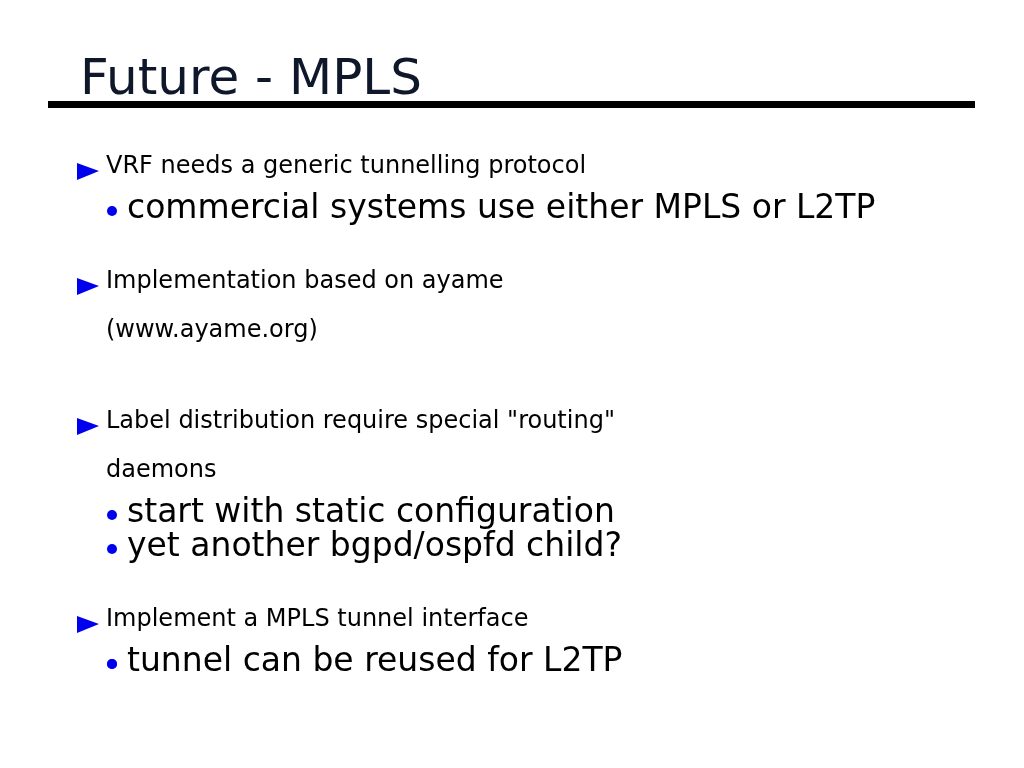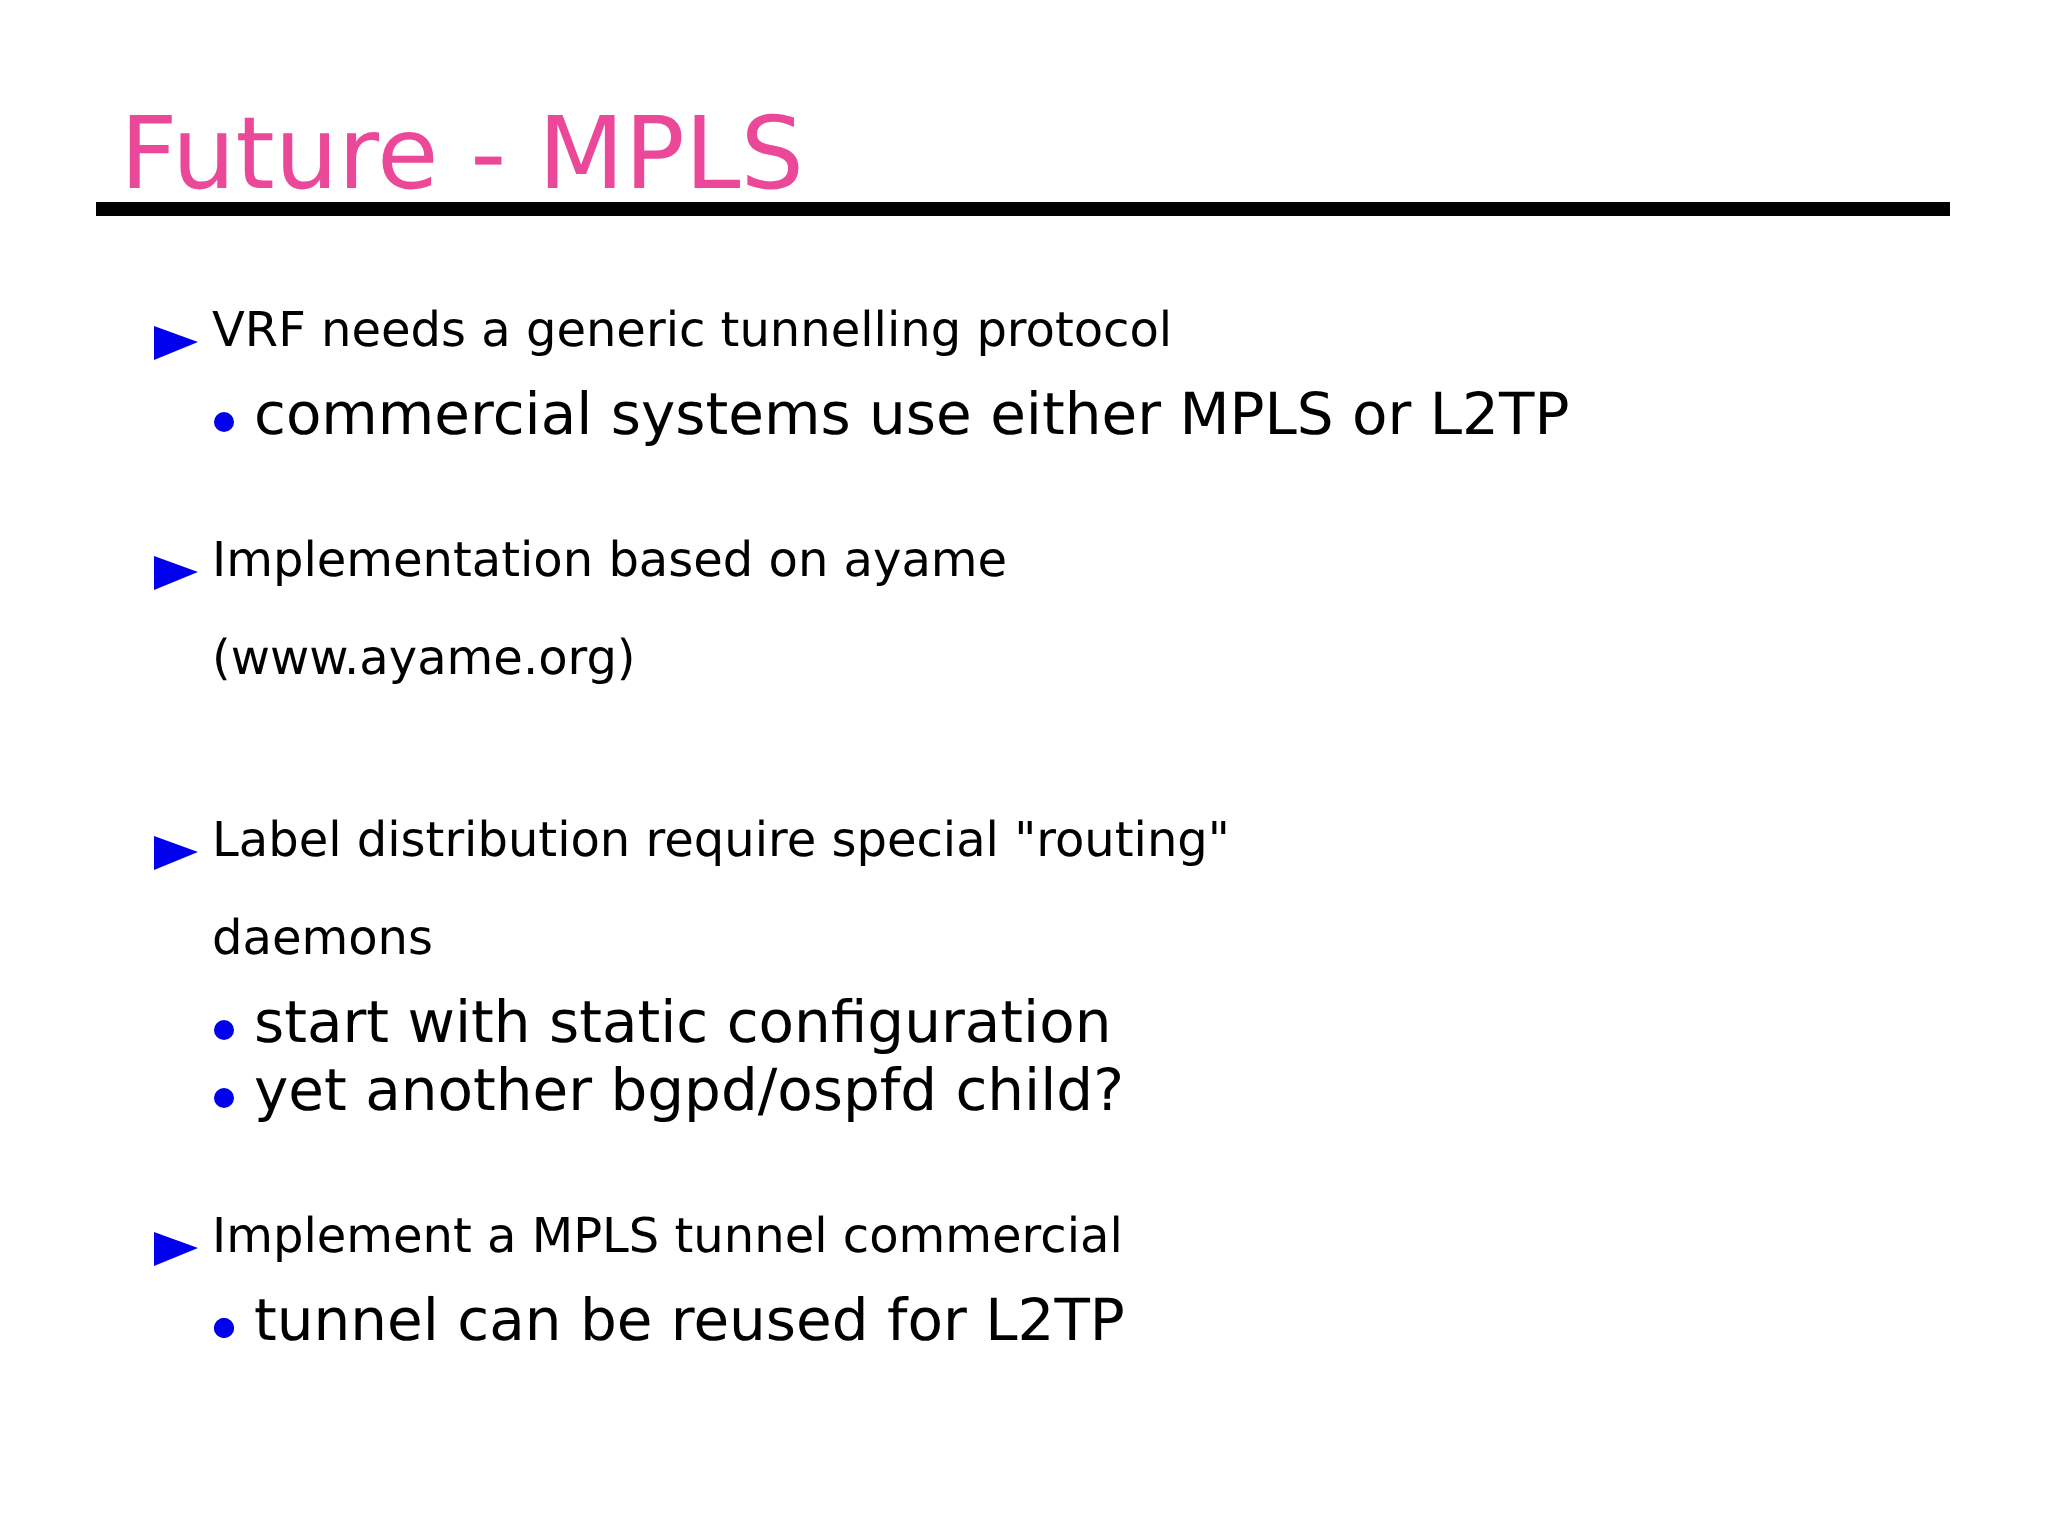--- a/index.html
+++ b/index.html
@@ -11,28 +11,28 @@
     position: relative;
     width: 1024px;
     height: 768px;
     background: #ffffff;
     overflow: hidden;
     font-family: "DejaVu Sans", "Liberation Sans", sans-serif;
     color: #000000;
   }
   .title {
     position: absolute;
-    left: 60px;
+    left: 80px;
     top: 52px;
     margin: 0;
     font-size: 50px;
     font-weight: normal;
     line-height: 1;
     white-space: nowrap;
-    color: #ec4899;
+    color: #0f172a;
     text-align: right;
   }
   .rule {
     position: absolute;
     left: 48px;
     top: 101px;
     width: 927px;
     height: 7px;
     background: #000000;
   }
@@ -56,21 +56,21 @@
     left: 77px;
     top: 22px;
     width: 0;
     height: 0;
     border-top: 8px solid transparent;
     border-bottom: 9px solid transparent;
     border-left: 22px solid #0000ee;
   }
   .l2 {
     position: relative;
-    font-size: 29px;
+    font-size: 33px;
     line-height: 34px;
     padding-left: 127px;
     white-space: nowrap;
   }
   .dot {
     position: absolute;
     left: 107px;
     top: 16px;
     width: 10px;
     height: 10px;
@@ -110,21 +110,21 @@
       <span>start with static configuration</span>
     </div>
     <div class="l2">
       <span class="dot"></span>
       <span>yet another bgpd/ospfd child?</span>
     </div>
   </section>
 
   <section class="group g4">
     <span class="tri"></span>
-    <div class="l1">Implement a MPLS tunnel commercial</div>
+    <div class="l1">Implement a MPLS tunnel interface</div>
     <div class="l2">
       <span class="dot"></span>
     </div>
     <div class="l2">
       <span class="dot"></span>
       <span>tunnel can be reused for L2TP</span>
     </div>
   </section>
 
 </div>

